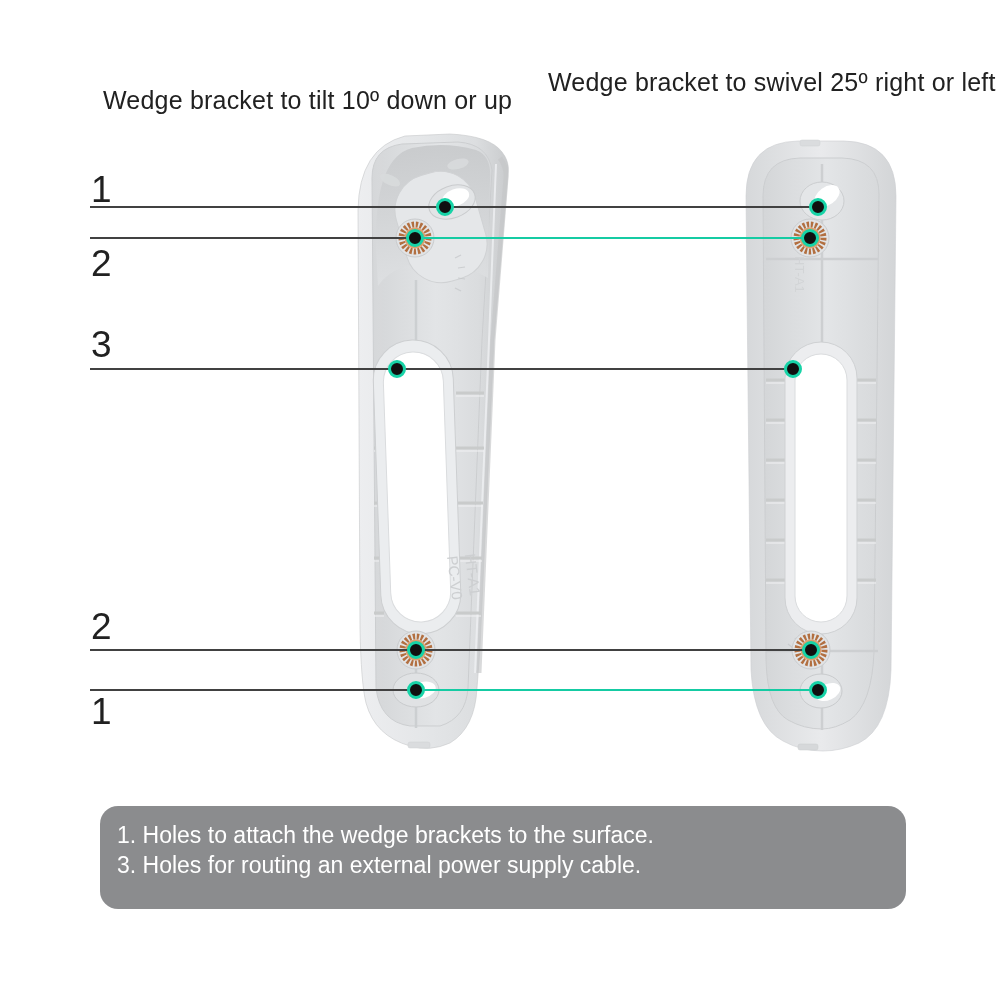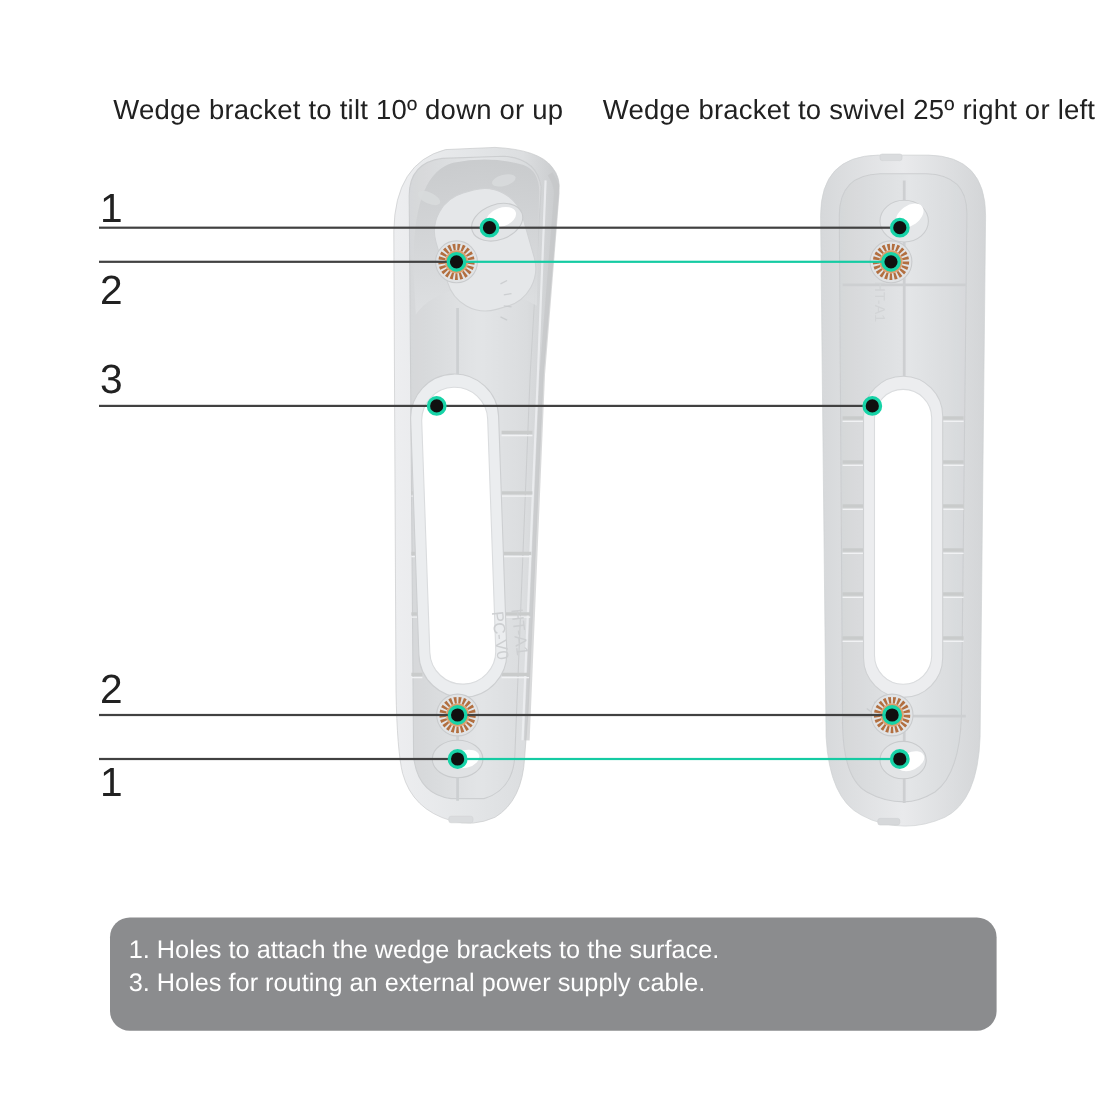--- a/index.html
+++ b/index.html
@@ -5,21 +5,21 @@
   html,body{margin:0;padding:0;background:#fff;}
   .stage{position:relative;width:1000px;height:1000px;background:#ffffff;
          font-family:"Liberation Sans",sans-serif;overflow:hidden;}
   .title{position:absolute;font-size:25px;color:#212121;white-space:nowrap;letter-spacing:.2px;}
   .num{position:absolute;font-size:37px;line-height:1;color:#212121;}
   .seg{position:absolute;height:2px;display:block;}
   .dot{position:absolute;width:12px;height:12px;border-radius:50%;
        border:3px solid #17d3a7;background:#101010;display:block;box-sizing:content-box;}
   .bracket{position:absolute;}
   .legend{position:absolute;left:100px;top:806px;width:806px;height:103px;border-radius:18px;
-          box-sizing:border-box;padding:15px 10px 0 17px;font-size:23px;line-height:29.5px;margin-top:28px;}
+          box-sizing:border-box;padding:15px 10px 0 17px;font-size:23px;line-height:29.5px;}
   .legend div{white-space:nowrap;}
 </style>
 </head>
 <body>
 
 <div class="stage">
 
   <svg width="0" height="0" style="position:absolute">
     <defs>
       <linearGradient id="bodyL" x1="0" x2="1" y1="0" y2="0">
@@ -46,21 +46,21 @@
         <circle r="19" fill="#e1e3e5" stroke="#c9cbcd"></circle>
         <circle r="13.5" fill="none" stroke="#b26f40" stroke-width="6" stroke-dasharray="2.3 1.7"></circle>
         <circle r="10.5" fill="#dd9f6e"></circle>
         <circle r="8" fill="#8a5630"></circle>
         <circle r="6.8" fill="#221913"></circle>
       </g>
     </defs>
   </svg>
 
   <div class="title" style="left: 103px; top: 86px; color: rgb(33, 33, 33);">Wedge bracket to tilt 10º down or up</div>
-  <div class="title" style="left: 548px; top: 86px; color: rgb(33, 33, 33);">Wedge bracket to swivel 25º right or left</div>
+  <div class="title" style="left: 548px; top: 68px; color: rgb(33, 33, 33);">Wedge bracket to swivel 25º right or left</div>
 
   <svg class="bracket" style="left:350px;top:128px" width="170" height="632" viewBox="0 0 170 632">
     <path d="M8 82 Q9 20 55 8 L100 6 Q140 8 152 24 Q160 34 158 46 L144 212 L130 520 L127 560
              Q125 600 100 615 Q80 624 60 618 Q25 608 16 575 Q11 555 10 500 Z" fill="url(#bodyL)" stroke="#c6c8ca" stroke-width="0.6"></path>
     <path d="M150 30 Q157 40 156 50 L143 212 L129 545" fill="none" stroke="#c4c6c8" stroke-width="5" opacity=".65"></path>
     <path d="M146 36 L139 212 L125 545" fill="none" stroke="#eff0f2" stroke-width="2" opacity=".8"></path>
     <path d="M22 50 Q22 20 52 16 L108 14 Q138 16 142 42 L132 212 L118 560 Q116 590 90 598 L60 598
              Q30 594 26 560 Z" fill="url(#panelG)" stroke="#cbcdcf" stroke-width="1" opacity=".95"></path>
     <path d="M26 120 Q24 30 62 20 Q95 13 126 22 Q142 28 140 52 L138 150 Q100 128 70 134 Q40 140 28 158 Z" fill="url(#cavG)" opacity=".9"></path>
     <ellipse cx="40" cy="52" rx="11" ry="5" transform="rotate(25 40 52)" fill="#d8dadc" opacity=".9"></ellipse>

